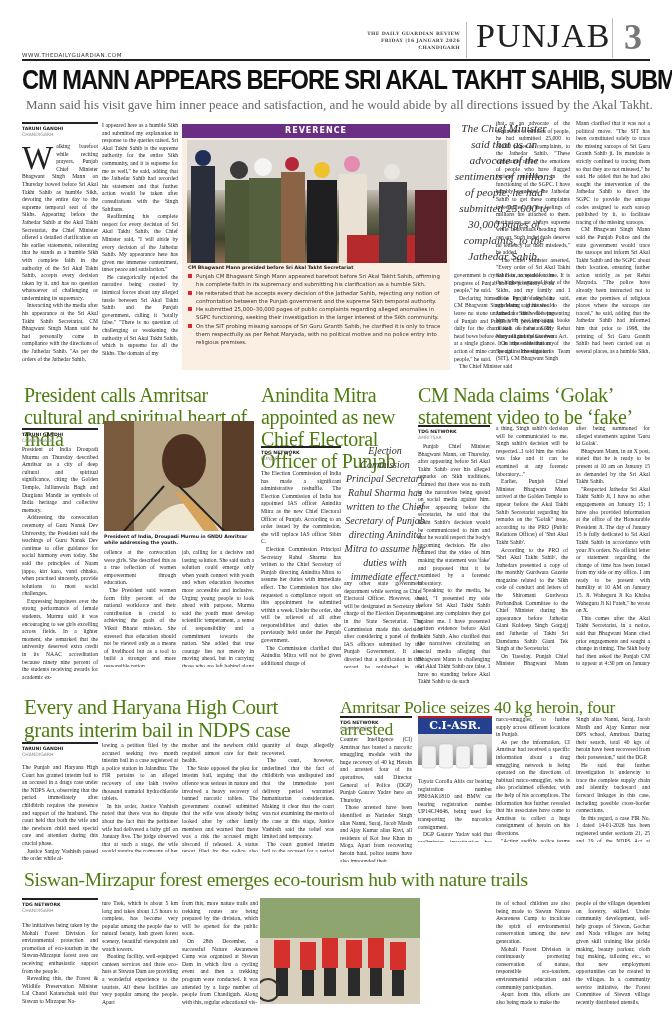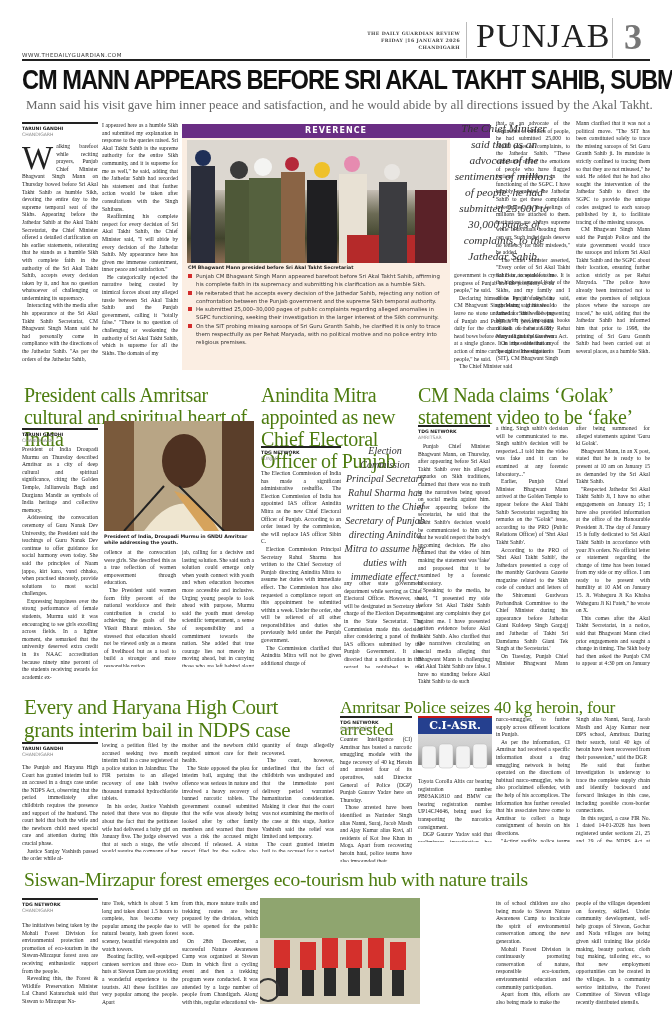--- a/index.html
+++ b/index.html
@@ -17,21 +17,21 @@
   .headline-main { left: 22px; top: 64px; width: 630px; font-family: "Liberation Sans", sans-serif; font-weight: bold; font-size: 27.5px; letter-spacing: -1.2px; transform: scaleX(0.86); transform-origin: left; white-space: nowrap; color: #111; }
   .deck-main { left: 26px; top: 97px; width: 640px; font-family: Liberation Serif, serif; font-size: 13px; color: #666; white-space: nowrap; }
 
   .byline { font-family: "DejaVu Sans", sans-serif; font-size: 4.6px; font-weight: bold; line-height: 6px; border-top: 2px solid #222; padding-top: 2px; }
   .byline .loc { font-weight: normal; color: #888; display: block; }
   .body { font-family: "Liberation Serif", serif; font-size: 5.6px; line-height: 7.6px; text-align: justify; color: #222; overflow: hidden; }
   .body p { text-indent: 5px; }
   .dropcap { float: left; font-size: 33px; line-height: 27px; margin: 2px 3px 0 0; font-family: "Liberation Serif", serif; }
 
   .box { left: 182px; top: 124px; width: 268px; height: 246px; background: #fbeee3; }
-  .box-head { left: 182px; top: 124px; width: 308px; height: 14px; background: #6a2e84; color: #fff; font-family: "DejaVu Sans", sans-serif; font-weight: bold; font-size: 8px; letter-spacing: 1px; text-align: center; line-height: 14px; }
+  .box-head { left: 182px; top: 124px; width: 268px; height: 14px; background: #6a2e84; color: #fff; font-family: "DejaVu Sans", sans-serif; font-weight: bold; font-size: 8px; letter-spacing: 1px; text-align: center; line-height: 14px; }
   .photo1 { left: 187px; top: 140px; width: 260px; height: 123px; background: linear-gradient(180deg,#d8d5d1 0%,#c9c1b8 40%,#6c6b55 60%,#40432c 80%,#8b6b52 100%); overflow: hidden; }
   .caption { font-family: "DejaVu Sans", sans-serif; font-size: 4.7px; font-weight: bold; line-height: 6px; color: #222; }
   .bullets { left: 188px; top: 272px; width: 258px; font-family: "DejaVu Sans", sans-serif; font-size: 5.4px; line-height: 8px; color: #333; }
   .bullets li { list-style: none; padding-left: 8px; position: relative; margin-bottom: 0.5px; }
   .bullets li::before { content: ""; position: absolute; left: 0; top: 2px; width: 4px; height: 4px; background: #d32c2c; }
 
   .pull { font-family: "Liberation Serif", serif; font-style: italic; font-size: 11.3px; line-height: 16px; text-align: center; color: #333; }
 
   .h2 { font-family: "Liberation Serif", serif; font-size: 20px; line-height: 22px; color: #4d7c0f; letter-spacing: -0.3px; }
 

